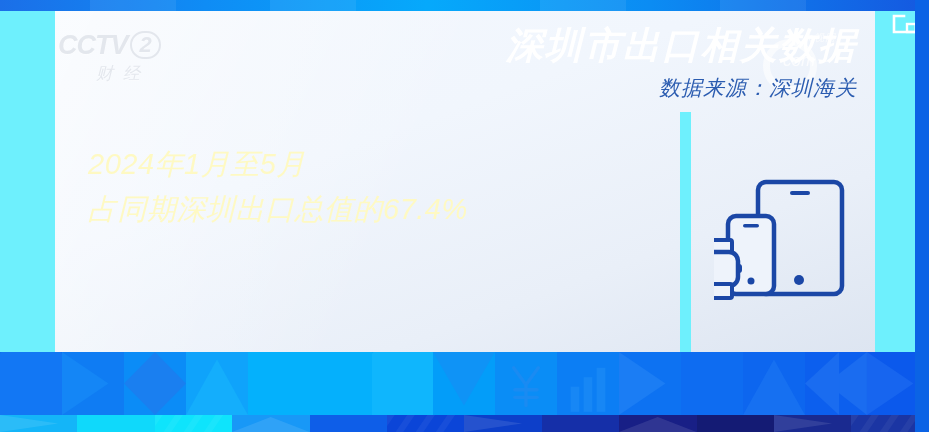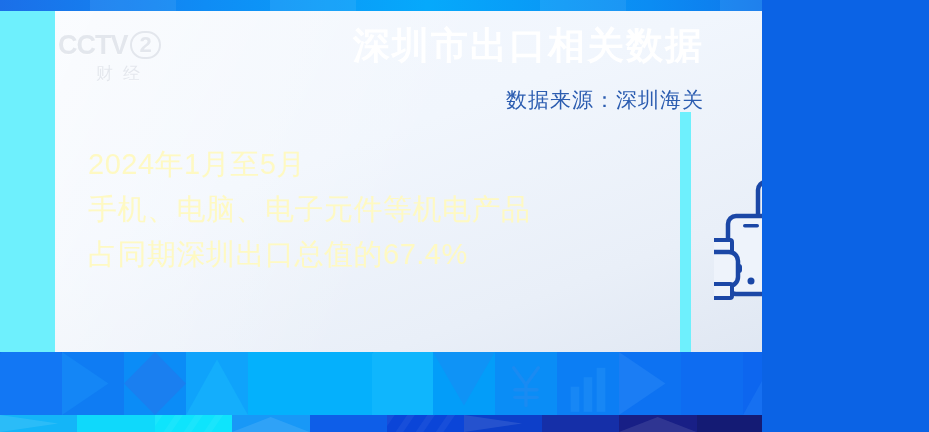--- a/index.html
+++ b/index.html
@@ -1,19 +1,19 @@
 <!DOCTYPE html>
 <html><head>
 <meta charset="utf-8">
 <style>
   * { margin:0; padding:0; box-sizing:border-box; }
   html,body { width:929px; height:432px; overflow:hidden; background:#0b63e5; }
   body { font-family:"Liberation Sans","DejaVu Sans",sans-serif; }
 
-  .screen { position:relative; width:762px; height:432px; overflow:hidden; }
+  .screen { position:relative; width:915px; height:432px; overflow:hidden;font-style:italic; }
 
   
   .top-strip {
     position:absolute; left:0; top:0; width:929px; height:11px;
     background:linear-gradient(90deg,#1b6fe8 0%,#0f8cf5 22%,#06a9fb 46%,#0b8cf3 70%,#1558e0 100%);
   }
   .top-strip .tile {
     position:absolute; top:0; height:11px; width:86px;
     background:rgba(255,255,255,.07);
   }
@@ -69,21 +69,21 @@
 
   
   .headline {
     position:absolute; right:58px; top:24px; text-align:right; z-index:3;
   }
   .headline .title {
     font-size:37px; font-weight:bold; color:#ffffff; letter-spacing:2px;
     line-height:44px; white-space:nowrap;
   }
   .headline .source {
-    font-size:21px; color:#2b5cb0; line-height:32px; margin-top:16px;
+    font-size:21px; color:#2b5cb0; line-height:32px; margin-top:4px;
     letter-spacing:1px; white-space:nowrap;
   }
 
   
   .pip-icon{
     position:absolute; left:892px; top:14px; width:26px; height:22px; z-index:5;
   }
 
   
   .divider {
@@ -151,21 +151,20 @@
     <svg width="26" height="22" viewBox="0 0 26 22" fill="none">
       <path d="M2 2 H12 M2 2 V18 H24 V10" stroke="#ffffff" stroke-width="2.6" stroke-linecap="square"></path>
       <rect x="15" y="10" width="9" height="8" stroke="#ffffff" stroke-width="2.4" fill="none"></rect>
     </svg>
   </div>
 
   <div class="divider"></div>
 
   <div class="body-text">
     <span class="line">2024年1月至5月</span>
-    <span class="line">手机、电脑、电子元件等机电产品</span>
     <span class="line">占同期深圳出口总值的67.4%</span>
   </div>
 
   <div class="devices">
     <svg width="140" height="140" viewBox="0 0 140 140" fill="none">
 
       <rect x="44" y="12" width="84" height="112" rx="8" stroke="#1b47a6" stroke-width="4.5" fill="none"></rect>
       <rect x="76" y="21" width="20" height="4" rx="2" fill="#1b47a6"></rect>
       <circle cx="85" cy="110" r="5" fill="#1b47a6"></circle>
 

